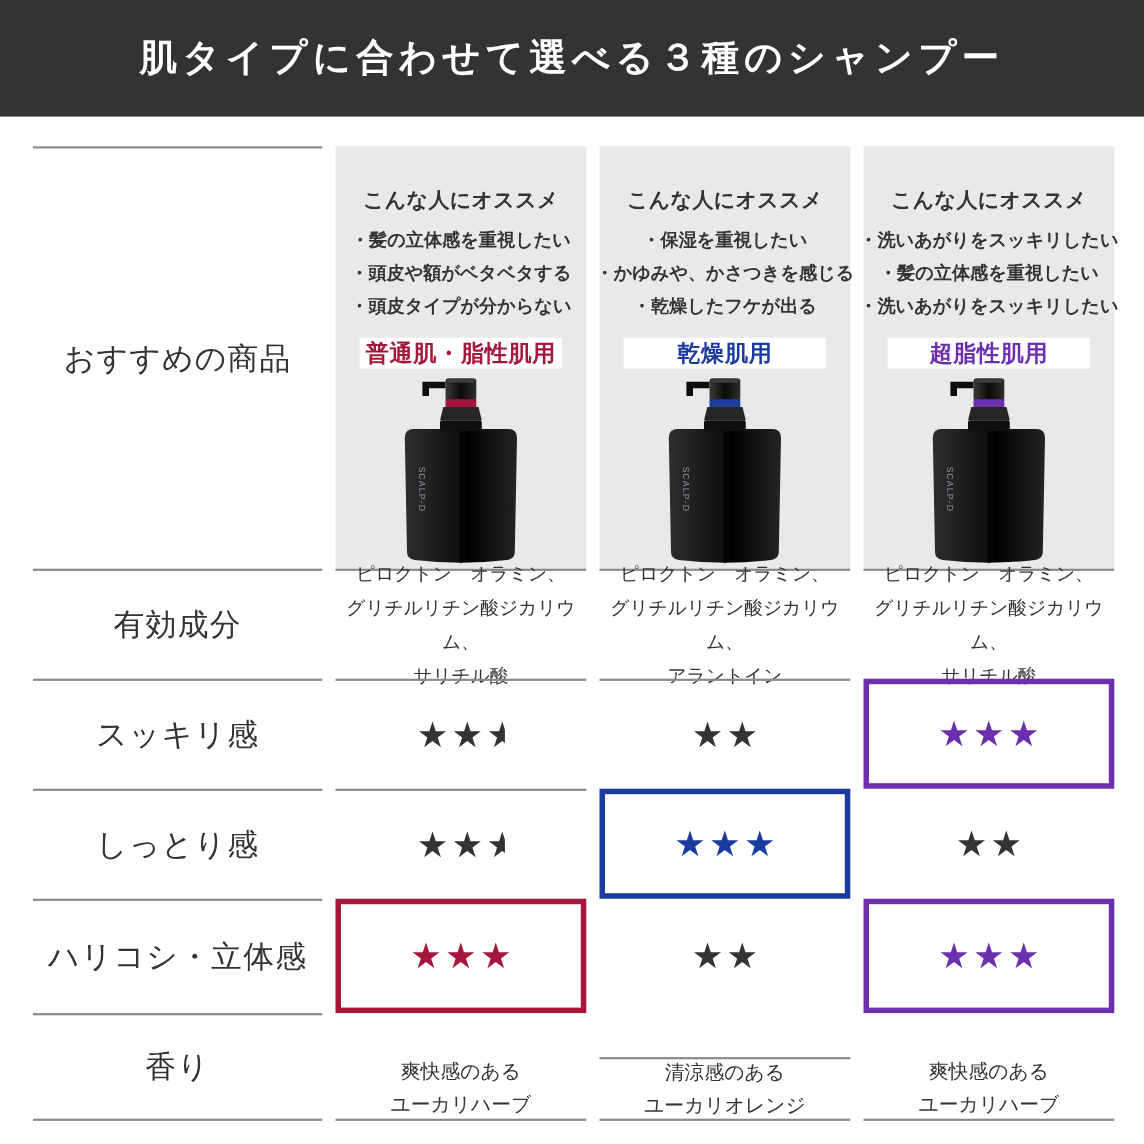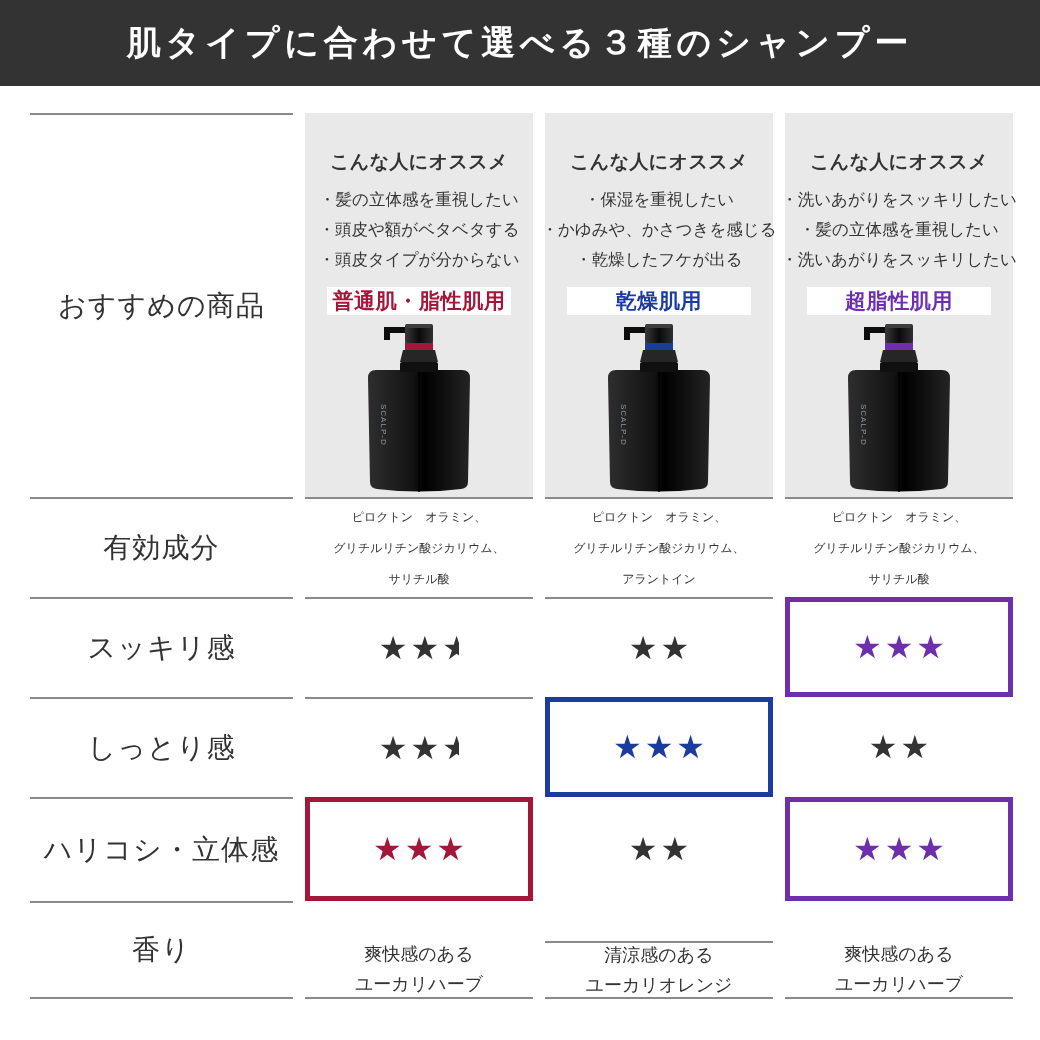--- a/index.html
+++ b/index.html
@@ -3,21 +3,21 @@
 <meta charset="utf-8">
 <style>
   html,body{margin:0;padding:0;}
   body{
     width:1040px;height:1040px;background:#ffffff;
     font-family:"Liberation Sans","DejaVu Sans",sans-serif;
     color:#333333;overflow:hidden;
   }
   
   .titlebar{
-    width:1040px;height:86px;background:#333333;
+    width:1040px;height:106px;background:#333333;
     display:flex;align-items:center;justify-content:center;
   }
   .titlebar h1{
     margin:0;color:#ffffff;font-size:34px;font-weight:700;
     letter-spacing:.14em;white-space:nowrap;
   }
   
   .grid{
     margin:27px 0 0 30px;width:983px;
     display:grid;
@@ -32,30 +32,30 @@
   .bt{border-top:2px solid #8a8a8a;}
   .bb{border-bottom:2px solid #8a8a8a;}
   .hl{border:5px solid var(--accent);}
   .lbl{font-size:28px;letter-spacing:.04em;}
   
   .reco{
     background:#e9e9e9;justify-content:flex-start;
     padding:16px 10px 6px 10px;
   }
   .reco-title{font-size:19px;font-weight:700;margin-bottom:9px;letter-spacing:.02em;margin-top:20px;}
-  .bullet{font-size:16.5px;line-height:30px;white-space:nowrap;}
+  .bullet{font-size:16.5px;line-height:30px;white-space:nowrap;font-weight:bold;}
   .badge{
     margin-top:13px;width:184px;height:42px;background:#ffffff;
     display:flex;align-items:center;justify-content:center;
     font-size:21px;font-weight:700;color:var(--accent);letter-spacing:.03em;
   }
   .bottle-wrap{margin-top:3px;}
   .ring{fill:var(--accent);}
   
-  .ing{font-size:12px;line-height:31px;white-space:pre-line;}
+  .ing{font-size:17px;line-height:31px;white-space:pre-line;}
   .scent{font-size:18px;line-height:30px;white-space:pre-line;margin-top:40px;}
   
   .stars{flex-direction:row;gap:3px;}
   .st{font-size:32px;line-height:1;color:#333333;}
   .hl .st{color:var(--accent);}
   .half{display:inline-block;width:17px;overflow:hidden;}
 </style>
 </head>
 <body>
 

